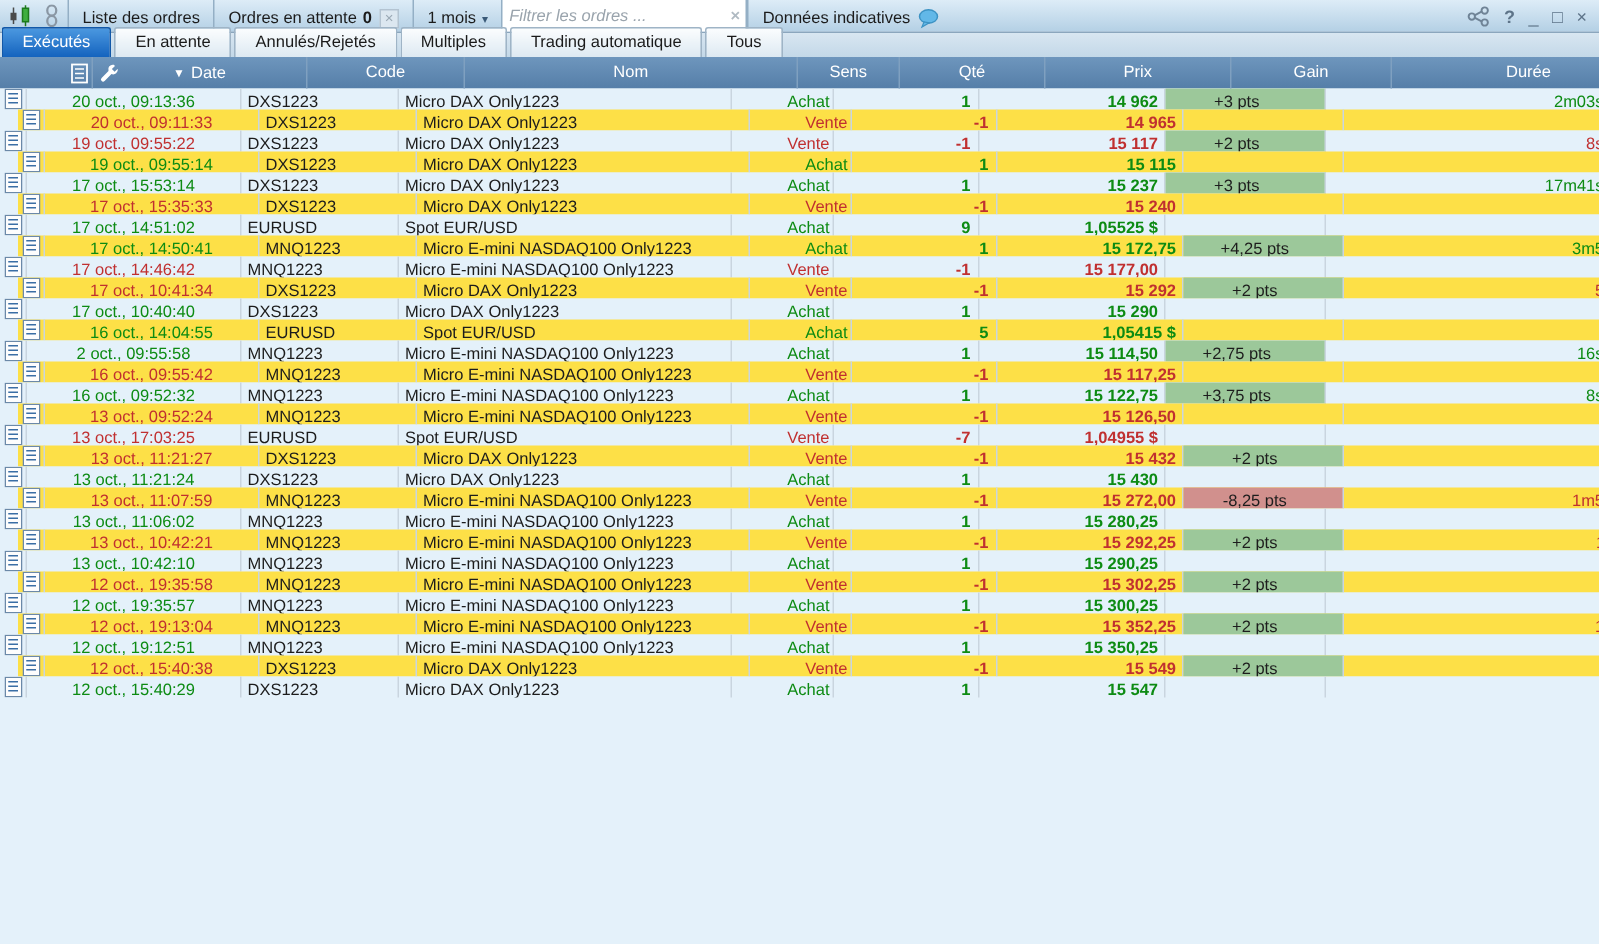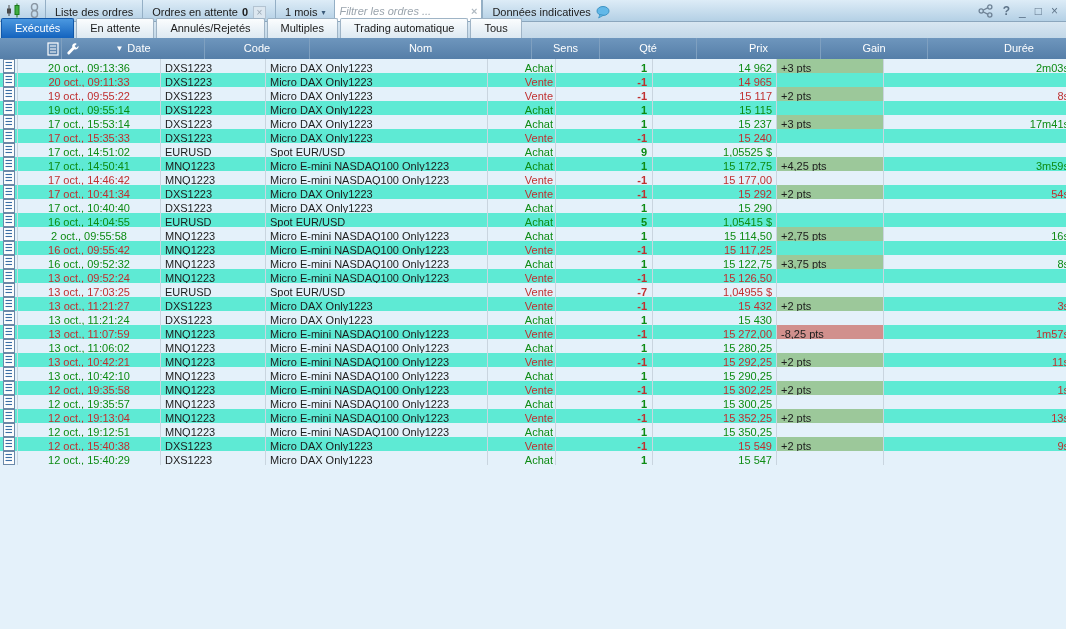--- a/index.html
+++ b/index.html
@@ -9,21 +9,21 @@
   
   .titlebar{ height:22px; display:flex; align-items:stretch;
     background:linear-gradient(#ddecf7,#b4d0e5); border-bottom:1px solid #8ba6bd; }
   .tb-item{ display:flex; align-items:center; padding:12px 9px; color:#1b1b1b; white-space:nowrap; }
   .tb-sep{ border-left:1px solid #94afc5; }
   .tb-icons{ padding:0 5px; gap:7px; }
   .badge{ font-weight:bold; margin-left:4px; }
   .mini-x{ margin-left:5px; width:13px; height:13px; line-height:11px; text-align:center;
     background:#dce7f0; border:1px solid #b3c3d1; color:#9aa8b4; font-size:10px; }
   .chev{ margin-left:4px; color:#3a5a78; font-size:8px; }
-  .filterbox{ width:148px; background:#fff; border-left:1px solid #94afc5; border-right:1px solid #94afc5;
+  .filterbox{ width:164px; background:#fff; border-left:1px solid #94afc5; border-right:1px solid #94afc5;
     display:flex; align-items:center; padding:0 4px; }
   .filterbox input{ flex:1; border:none; outline:none; font:italic 11px "Liberation Sans",sans-serif;
     color:#6e7b86; background:transparent; min-width:0; }
   .filterbox input::placeholder{ color:#9aa4ad; font-style:italic; }
   .clear-x{ color:#b0bac2; font-size:11px; font-weight:bold; cursor:default; }
   .tb-right{ margin-left:auto; display:flex; align-items:center; gap:9px; padding:0 8px; color:#5e7489; }
   .winbtn{ font-size:12px; line-height:22px; color:#5e7489; }
   .help{ font-weight:bold; }
 
   
@@ -40,30 +40,30 @@
   .thead .hcell{ line-height:21px; border-right:1px solid #7fa0c0; text-align:center;
     white-space:nowrap; overflow:hidden; position:relative; }
   .thead .hcell.last{ border-right:none; }
   .sort-arrow{ font-size:8px; margin-right:4px; vertical-align:1px; }
   .h-wrench{ position:absolute; left:4px; top:4px; }
   .h-icon{ display:flex; align-items:center; justify-content:center; }
 
   .rows{ height:564px; display:flex; flex-direction:column; }
   .row{ height:14px; }
   .row.odd{ background:#e4f1fa; }
-  .row.even{ background:#5eead4; }
+  .row.even{ background:#fde047;margin-left:12px; }
   .cell{ line-height:19.45px; padding:0 4px; border-right:1px solid #c9d5df;
     white-space:nowrap; overflow:hidden; }
   .cell.icon-cell{ display:flex; align-items:center; justify-content:center; padding:0 2px; }
   .cell.date{ text-align:center; }
   .cell.code,.cell.nom{ color:#1c1c1c; }
   .cell.sens{ text-align:right; padding-right:2px; }
   .cell.qte{ text-align:right; padding-right:5px; font-weight:bold; }
-  .cell.prix{ text-align:right; font-weight:normal; }
-  .cell.gain{ text-align:left; padding-right:15px; color:#1d1d1d; }
+  .cell.prix{ text-align:right; font-weight:bold; }
+  .cell.gain{ text-align:center; padding-right:15px; color:#1d1d1d; }
   .cell.gain.pos{ background:#9cc89a; }
   .cell.gain.neg{ background:#d1908d; }
   .cell.duree{ text-align:right; padding-right:0; border-right:none; }
   .cell.duree .val{ display:inline-block; margin-right:-3px; }
   .row.achat .date,.row.achat .sens,.row.achat .qte,.row.achat .prix,.row.achat .duree{ color:#0d8b13; }
   .row.vente .date,.row.vente .sens,.row.vente .qte,.row.vente .prix,.row.vente .duree{ color:#c03030; }
 </style>
 </head>
 <body>
 

